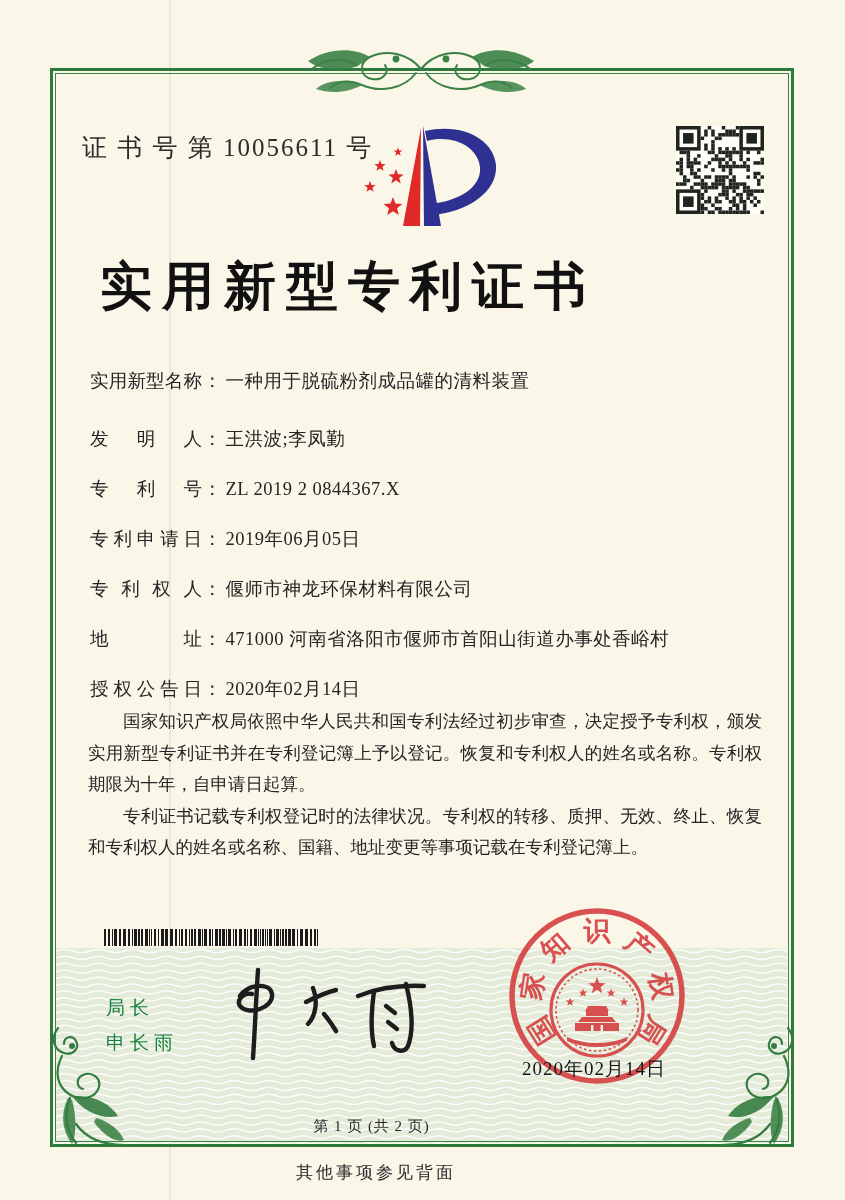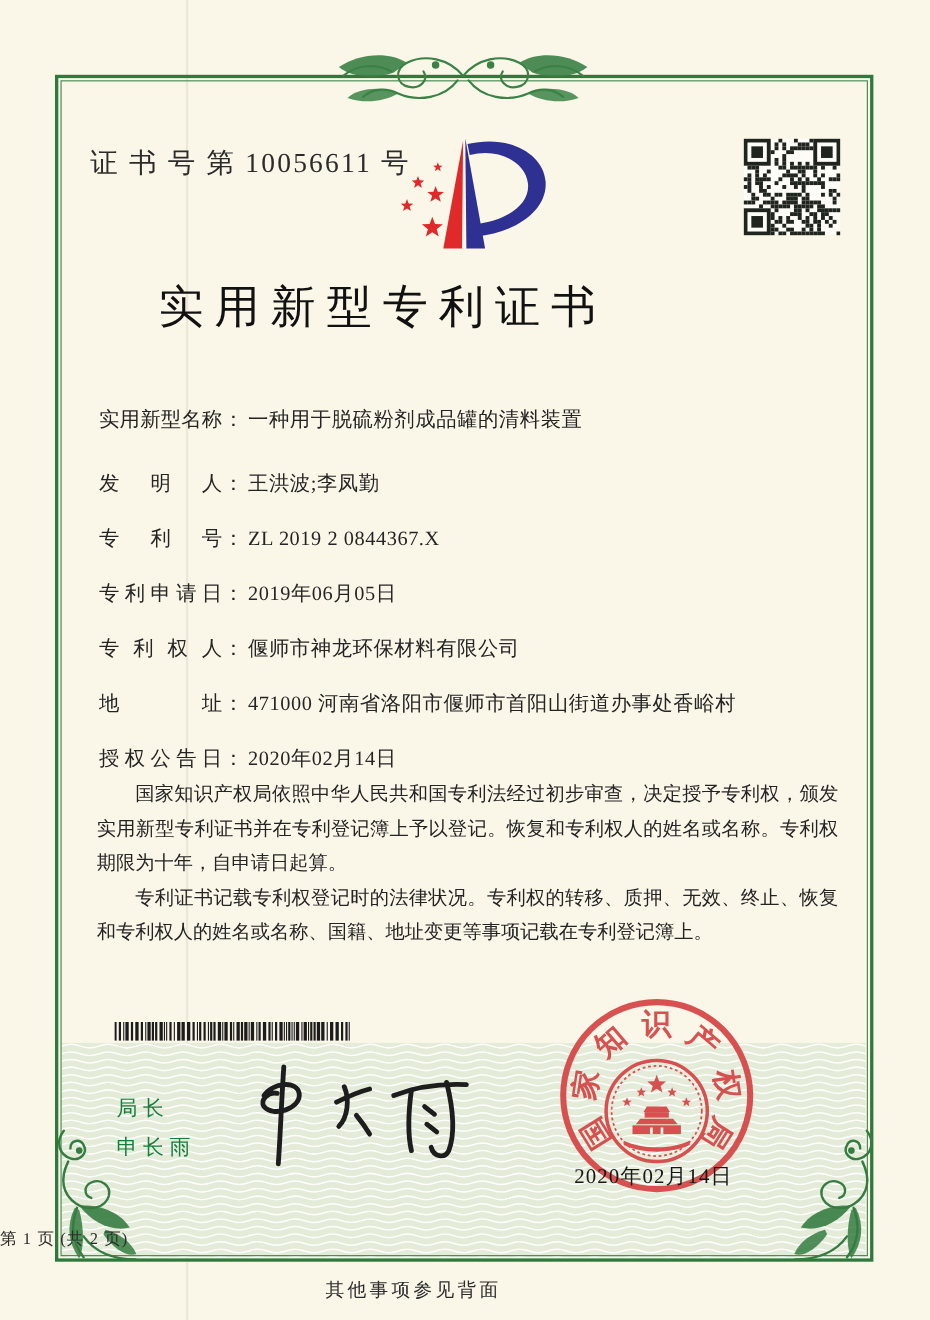--- a/index.html
+++ b/index.html
@@ -17,38 +17,38 @@
     left:50px;top:68px;width:738px;height:1073px;
     border:3px solid #2e7a3d;
   }
   .frame-inner{
     position:absolute;left:2px;top:2px;right:2px;bottom:2px;
     border:1px solid #3c8449;
   }
   .cert-no{left:82px;top:131px;font-size:25px;letter-spacing:2px;color:#2b2b2b;}
   .title{
     left:0;top:252px;width:696px;text-align:center;
-    font-size:41px;font-weight:400;letter-spacing:10px;color:#111;
+    font-size:52px;font-weight:700;letter-spacing:10px;color:#111;
   }
   .frow{position:absolute;left:90px;font-size:18.5px;white-space:nowrap;color:#242424;}
   .flabel{display:inline-block;width:112px;text-align:justify;text-align-last:justify;vertical-align:top;}
   .fcolon{display:inline-block;margin:0 4px 0 1px;}
   .fval{letter-spacing:.5px;}
   .grant-right{position:absolute;left:427px;top:0;white-space:nowrap;}
   .grant-right .flabel{width:94px;}
   .paras{left:88px;top:706px;width:674px;font-size:17.5px;line-height:31.5px;color:#242424;text-align:justify;}
   .paras p{margin:0;text-indent:2em;}
   .band{left:56px;top:948px;width:731px;height:195px;}
   .commissioner{font-size:19px;letter-spacing:5px;color:#15803d;}
   .c-title{left:106px;top:995px;}
   .c-name{left:106px;top:1030px;}
   .sig{left:228px;top:958px;}
   .seal{left:505px;top:904px;opacity:.93;}
   .seal-date{left:522px;top:1056px;font-size:19px;letter-spacing:1px;color:#161616;}
-  .page-info{left:0;top:1117px;width:743px;font-size:15px;letter-spacing:1px;color:#2b2b2b;}
+  .page-info{left:0;top:1117px;width:743px;text-align:center;font-size:15px;letter-spacing:1px;color:#2b2b2b;}
   .back-note{left:0;top:1161px;width:752px;text-align:center;font-size:17px;letter-spacing:3px;color:#2b2b2b;}
   .logo{left:345px;top:118px;}
   .qr{left:676px;top:126px;}
   .barcode{left:104px;top:929px;}
   .orn{color:#3a8245;}
 </style>
 </head>
 <body>
 
 <div>

